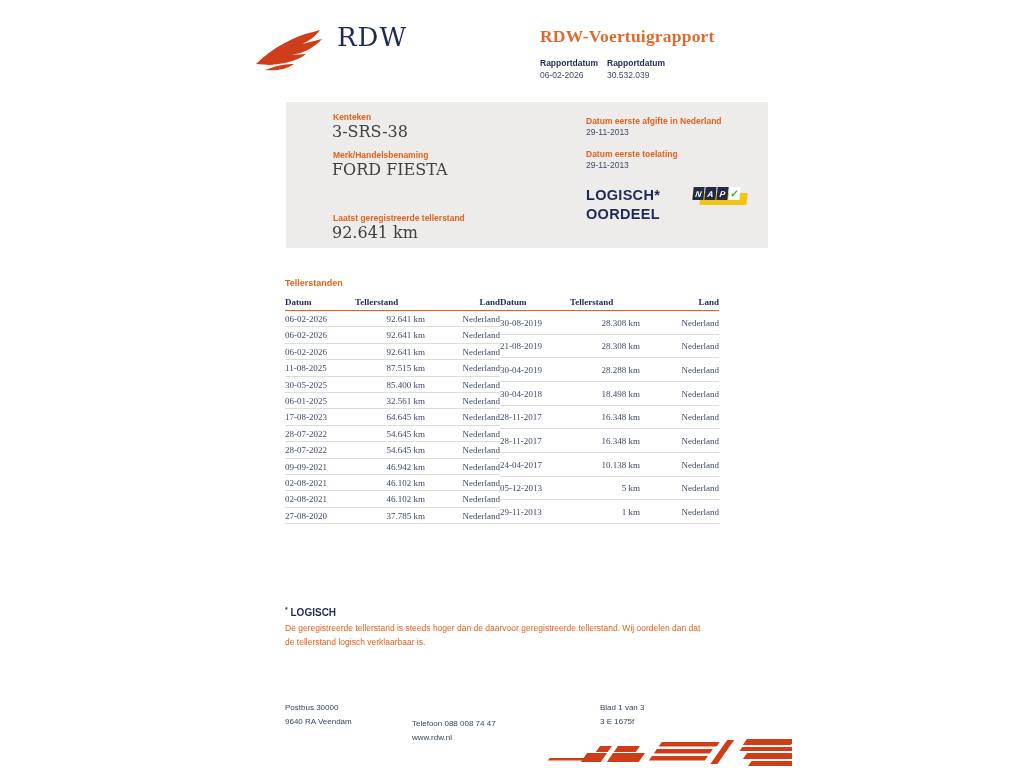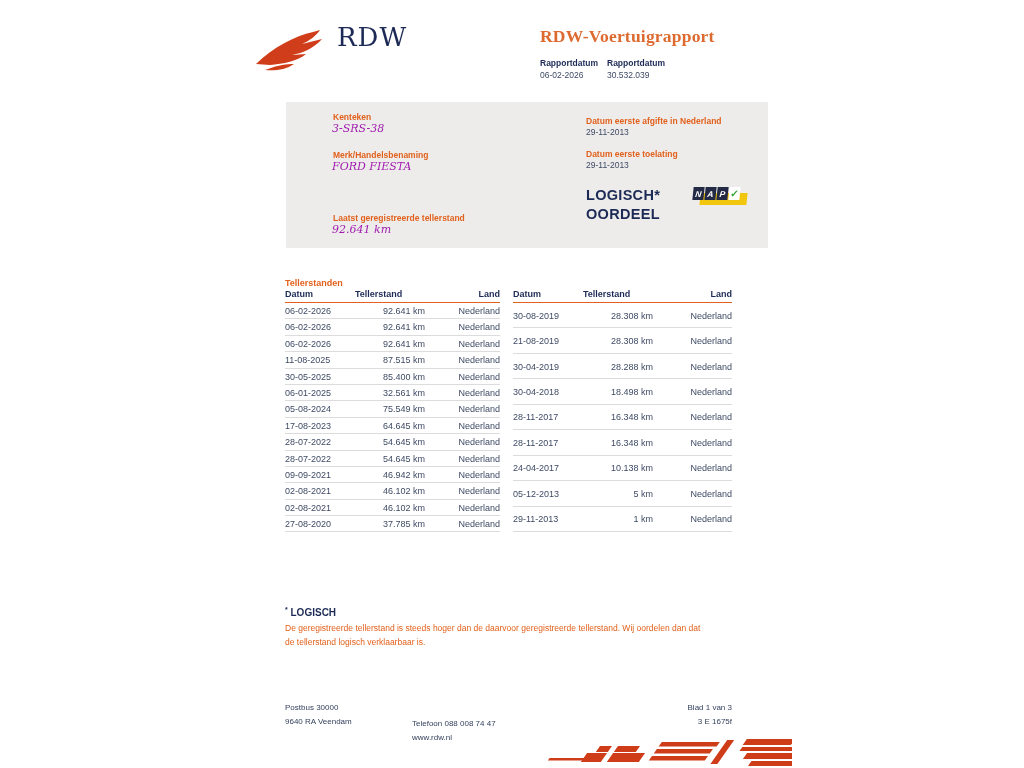--- a/index.html
+++ b/index.html
@@ -29,38 +29,38 @@
   .meta-label{font-size:8.5px;font-weight:bold;color:var(--navy);}
   .meta-value{font-size:8.5px;color:var(--body-text);}
   #meta-date-label{left:540px;top:58px;}
   #meta-num-label{left:607px;top:58px;}
   #meta-date-value{left:540px;top:70px;}
   #meta-num-value{left:607px;top:70px;}
 
   
   #panel{left:240px;top:102px;width:482px;height:146px;background:var(--panel-bg);margin-left:46px;}
   .fld-label{position:absolute;font-size:8.5px;font-weight:bold;color:var(--accent-orange);}
-  .fld-value-big{position:absolute;font-family:"DejaVu Serif",serif;font-size:11px;color:#a21caf;font-style:italic;}
+  .fld-value-big{position:absolute;font-family:"DejaVu Serif",serif;font-size:16px;color:#404040;}
   .fld-value-sm{position:absolute;font-size:8.5px;color:var(--body-text);}
   #oordeel{left:300px;top:84px;font-size:14.5px;font-weight:bold;color:var(--navy);
     line-height:19px;letter-spacing:.3px;}
 
   
   #nap{left:407px;top:84px;width:56px;height:23px;}
   #nap .yellow{position:absolute;left:7px;top:7px;width:47px;height:12px;
     background:var(--nap-yellow);transform:skewX(-6deg);}
   .nap-box{position:absolute;top:1px;width:11px;height:13px;transform:skewX(-6deg);
     display:flex;align-items:center;justify-content:center;
     font-size:8.5px;font-weight:bold;font-style:italic;}
   .nap-dark{background:var(--nap-dark);color:#fff;}
   .nap-white{background:#fff;color:var(--check-green);font-style:normal;font-size:10px;}
 
   
   #tbl-title{left:285px;top:278px;font-size:9px;font-weight:bold;color:var(--accent-orange);}
-  #tables{left:285px;top:289px;width:447px;display:flex;gap:13px;}
+  #tables{left:285px;top:297px;width:447px;display:flex;font-family:Liberation Serif, serif;}
   table{border-collapse:collapse;table-layout:fixed;}
   #tbl-left{width:215px;} #tbl-right{width:219px;}
   th{font-size:9px;font-weight:bold;color:var(--navy);text-align:left;
     padding:0 0 3px 0;border-bottom:1.6px solid var(--accent-orange);}
   td{font-size:9px;color:var(--body-text);padding:3px 0 2.4px 0;
     border-bottom:1px solid var(--row-border);white-space:nowrap;}
   col.c-datum{width:70px;} col.c-teller{width:72px;} col.c-land{width:auto;}
   th.h-land,td:nth-child(3){text-align:right;}
   td:nth-child(2){text-align:right;padding-right:2px;}
   th.h-teller{padding-left:0;}
@@ -68,21 +68,21 @@
   
   #fn-title{left:285px;top:606px;font-size:10px;font-weight:bold;color:var(--navy);}
   #fn-title sup{font-size:7px;}
   #fn-text{left:285px;top:622px;width:424px;font-size:8.5px;line-height:13.5px;
     color:var(--accent-orange);}
 
   
   .foot{font-size:8px;color:#35425e;line-height:14px;}
   #foot-addr{left:285px;top:701px;}
   #foot-contact{left:412px;top:701px;margin-top:16px;}
-  #foot-page{left:600px;top:701px;width:132px;text-align:right;}
+  #foot-page{left:600px;top:701px;width:132px;text-align:left;}
   #foot-contact .link{color:#35425e;text-decoration:none;}
 
   
   #speed{left:542px;top:736px;width:250px;height:32px;overflow:hidden;}
 </style>
 </head>
 <body>
 
 <div id="page">
 
@@ -166,25 +166,20 @@
             <td>Nederland</td>
           </tr>
           <tr>
             <td>30-05-2025</td>
             <td>85.400 km</td>
             <td>Nederland</td>
           </tr>
           <tr>
             <td>06-01-2025</td>
             <td>32.561 km</td>
-            <td>Nederland</td>
-          </tr>
-          <tr>
-            <td>05-08-2024</td>
-            <td>75.549 km</td>
             <td>Nederland</td>
           </tr>
           <tr>
             <td>17-08-2023</td>
             <td>64.645 km</td>
             <td>Nederland</td>
           </tr>
           <tr>
             <td>28-07-2022</td>
             <td>54.645 km</td>

